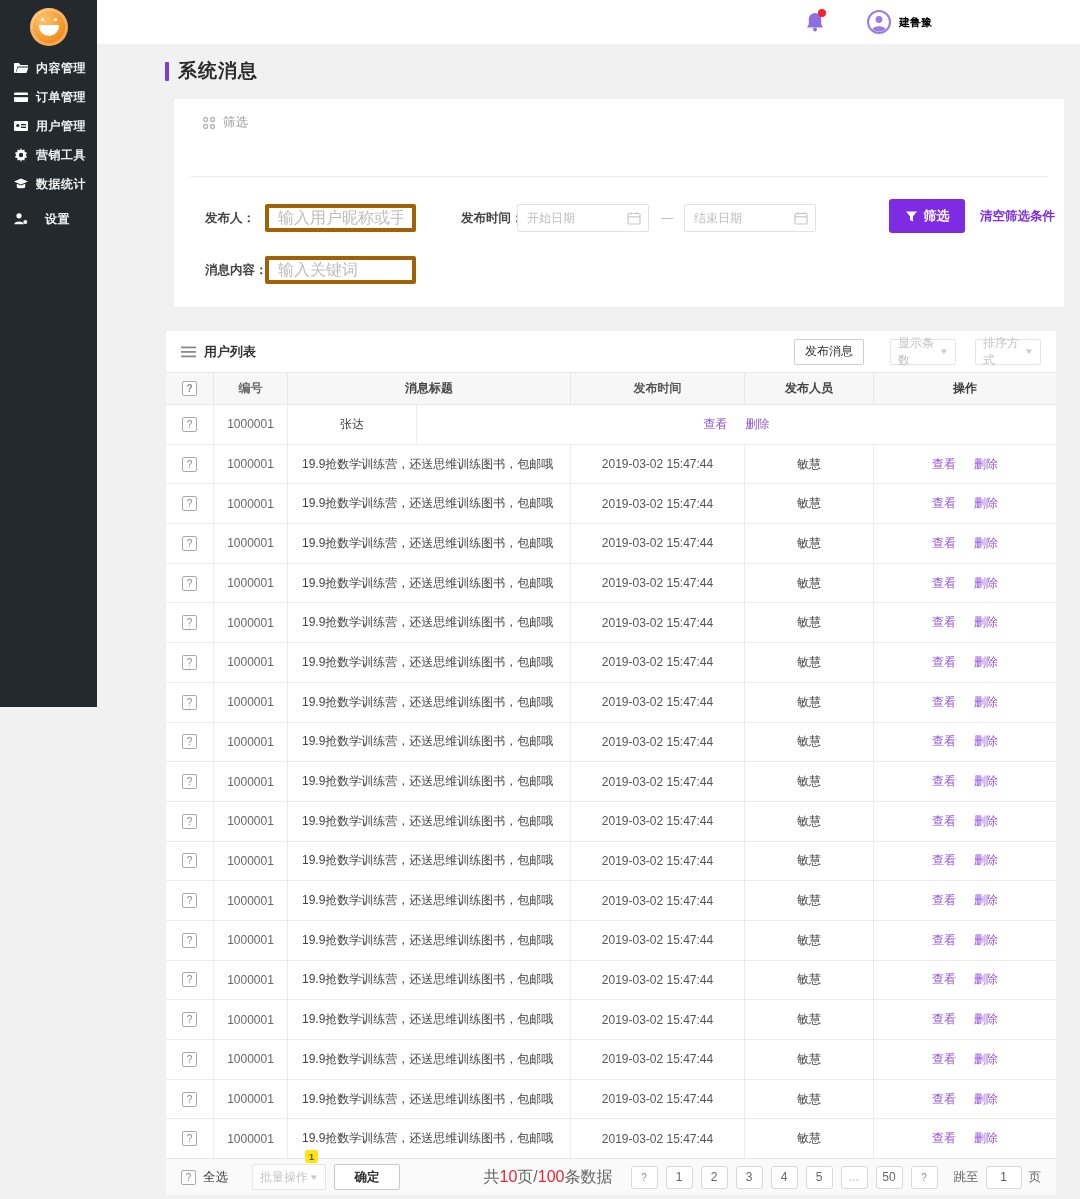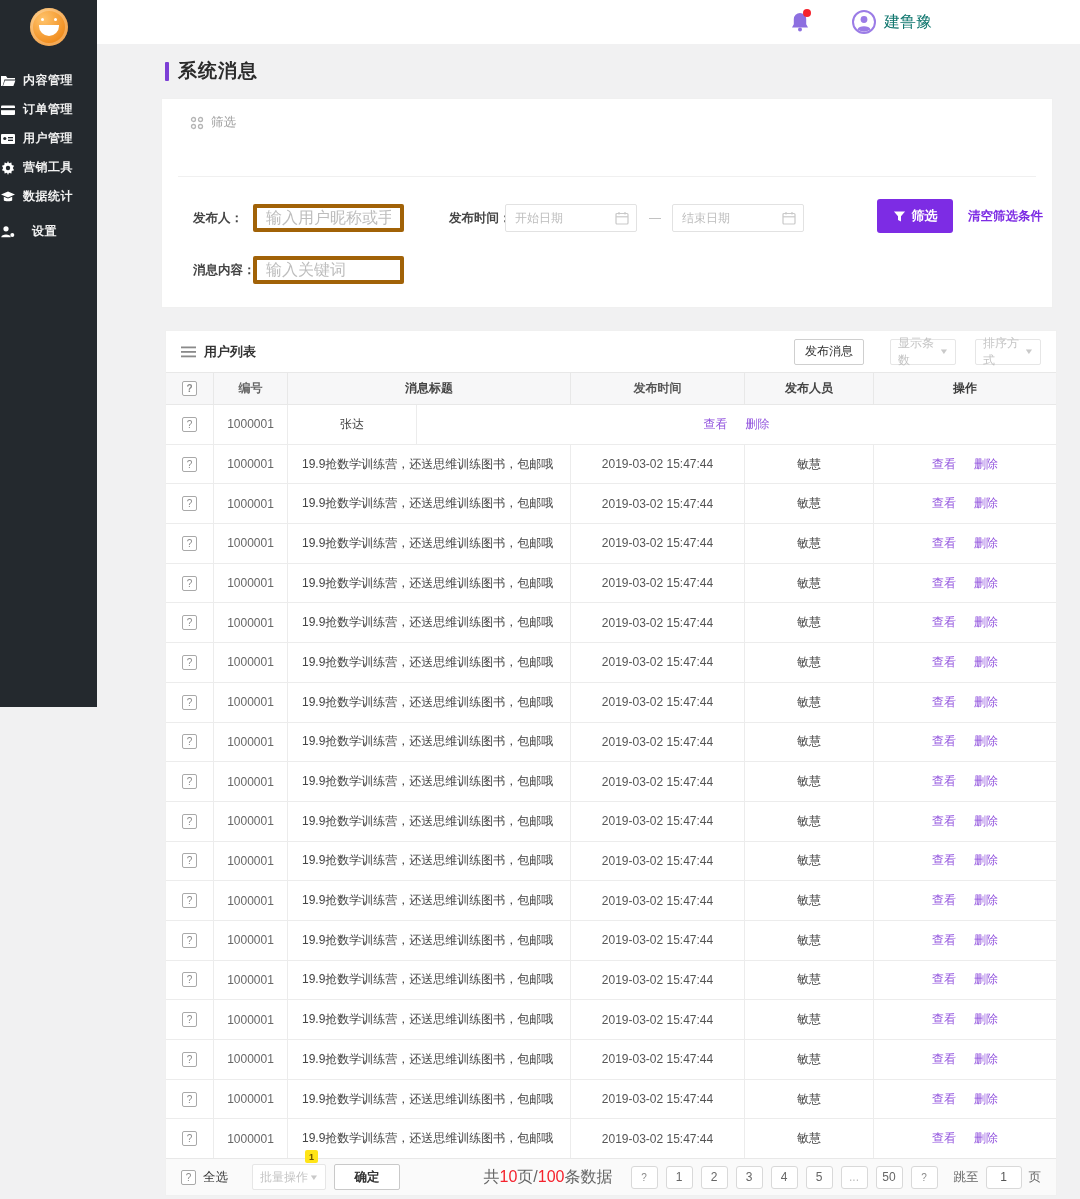--- a/index.html
+++ b/index.html
@@ -12,41 +12,41 @@
 
   
   .sidebar{position:absolute;left:0;top:0;width:97px;height:707px;background:var(--sidebar);z-index:5;}
   .logo{width:38px;height:38px;margin:8px auto 14px;border-radius:50%;
         background:radial-gradient(circle at 35% 30%,#ffc36b,#f08c1d 70%);
         position:relative;box-shadow:inset 0 0 0 3px rgba(255,255,255,.25);}
   .logo .smile{position:absolute;left:9px;top:17px;width:20px;height:11px;background:#fff;
         border-radius:0 0 20px 20px;}
   .logo .eye{position:absolute;width:3px;height:3px;border-radius:50%;background:#fff;top:10px;}
   .logo .eye.l{left:11px}.logo .eye.r{left:24px}
-  .nav-item{display:flex;align-items:flex-end;height:29px;cursor:pointer;}
+  .nav-item{display:flex;align-items:flex-start;height:29px;padding-left:13px;cursor:pointer;}
   .nav-item:last-child{margin-top:6px;gap:9px;}
   .nav-item .nicon{width:16px;height:16px;display:inline-flex;align-items:center;justify-content:center;margin-right:7px;}
   .nav-item .nlabel{color:#f2f2f2;font-weight:bold;font-size:12px;letter-spacing:.5px;}
 
   
   .topbar{position:absolute;left:97px;top:0;right:0;height:44px;background:#fff;
           display:flex;align-items:center;justify-content:flex-end;padding-right:148px;z-index:4;}
   .bell{position:relative;width:20px;height:22px;margin-right:42px;cursor:pointer;}
   .bell .dot{position:absolute;right:-1px;top:-2px;width:8px;height:8px;border-radius:50%;background:var(--danger);}
   .userbox{display:flex;align-items:center;gap:8px;cursor:pointer;}
-  .uname{color:#0f766e;font-weight:normal;font-size:16px;}
+  .uname{color:#000000;font-weight:bold;font-size:11px;}
 
   
   .main{position:absolute;left:97px;top:44px;right:0;bottom:0;}
   .page-title{position:absolute;left:68px;top:14px;display:flex;align-items:center;gap:9px;}
   .tbar{width:4px;height:19px;background:#7c3fd6;border-radius:1px;}
   .ttext{font-size:19px;font-weight:bold;color:#2b2b2b;letter-spacing:1px;}
 
   .card{position:absolute;background:#fff;border:1px solid #f0f0f0;}
-  .filter-card{left:64px;top:54px;width:892px;height:210px;}
+  .filter-card{left:76px;top:54px;width:892px;height:210px;}
   .table-card{left:68px;top:286px;width:892px;height:866px;}
 
   
   .fsec{position:absolute;left:28px;top:15px;display:flex;align-items:center;gap:7px;color:#9b9b9b;font-size:12.5px;}
   .fdivider{position:absolute;left:16px;right:16px;top:77px;height:1px;background:#f0f0f0;}
   .flabel{position:absolute;font-weight:bold;color:#444;font-size:12.5px;line-height:30px;}
   .finput{position:absolute;height:28px;border:4px solid #a16207;border-radius:2px;padding:0 9px;
           font-size:16px;color:#555;outline:none;background:#fff;}
   .finput::placeholder{color:#bdbdbd;}
   .datebox{position:absolute;height:30px;}

